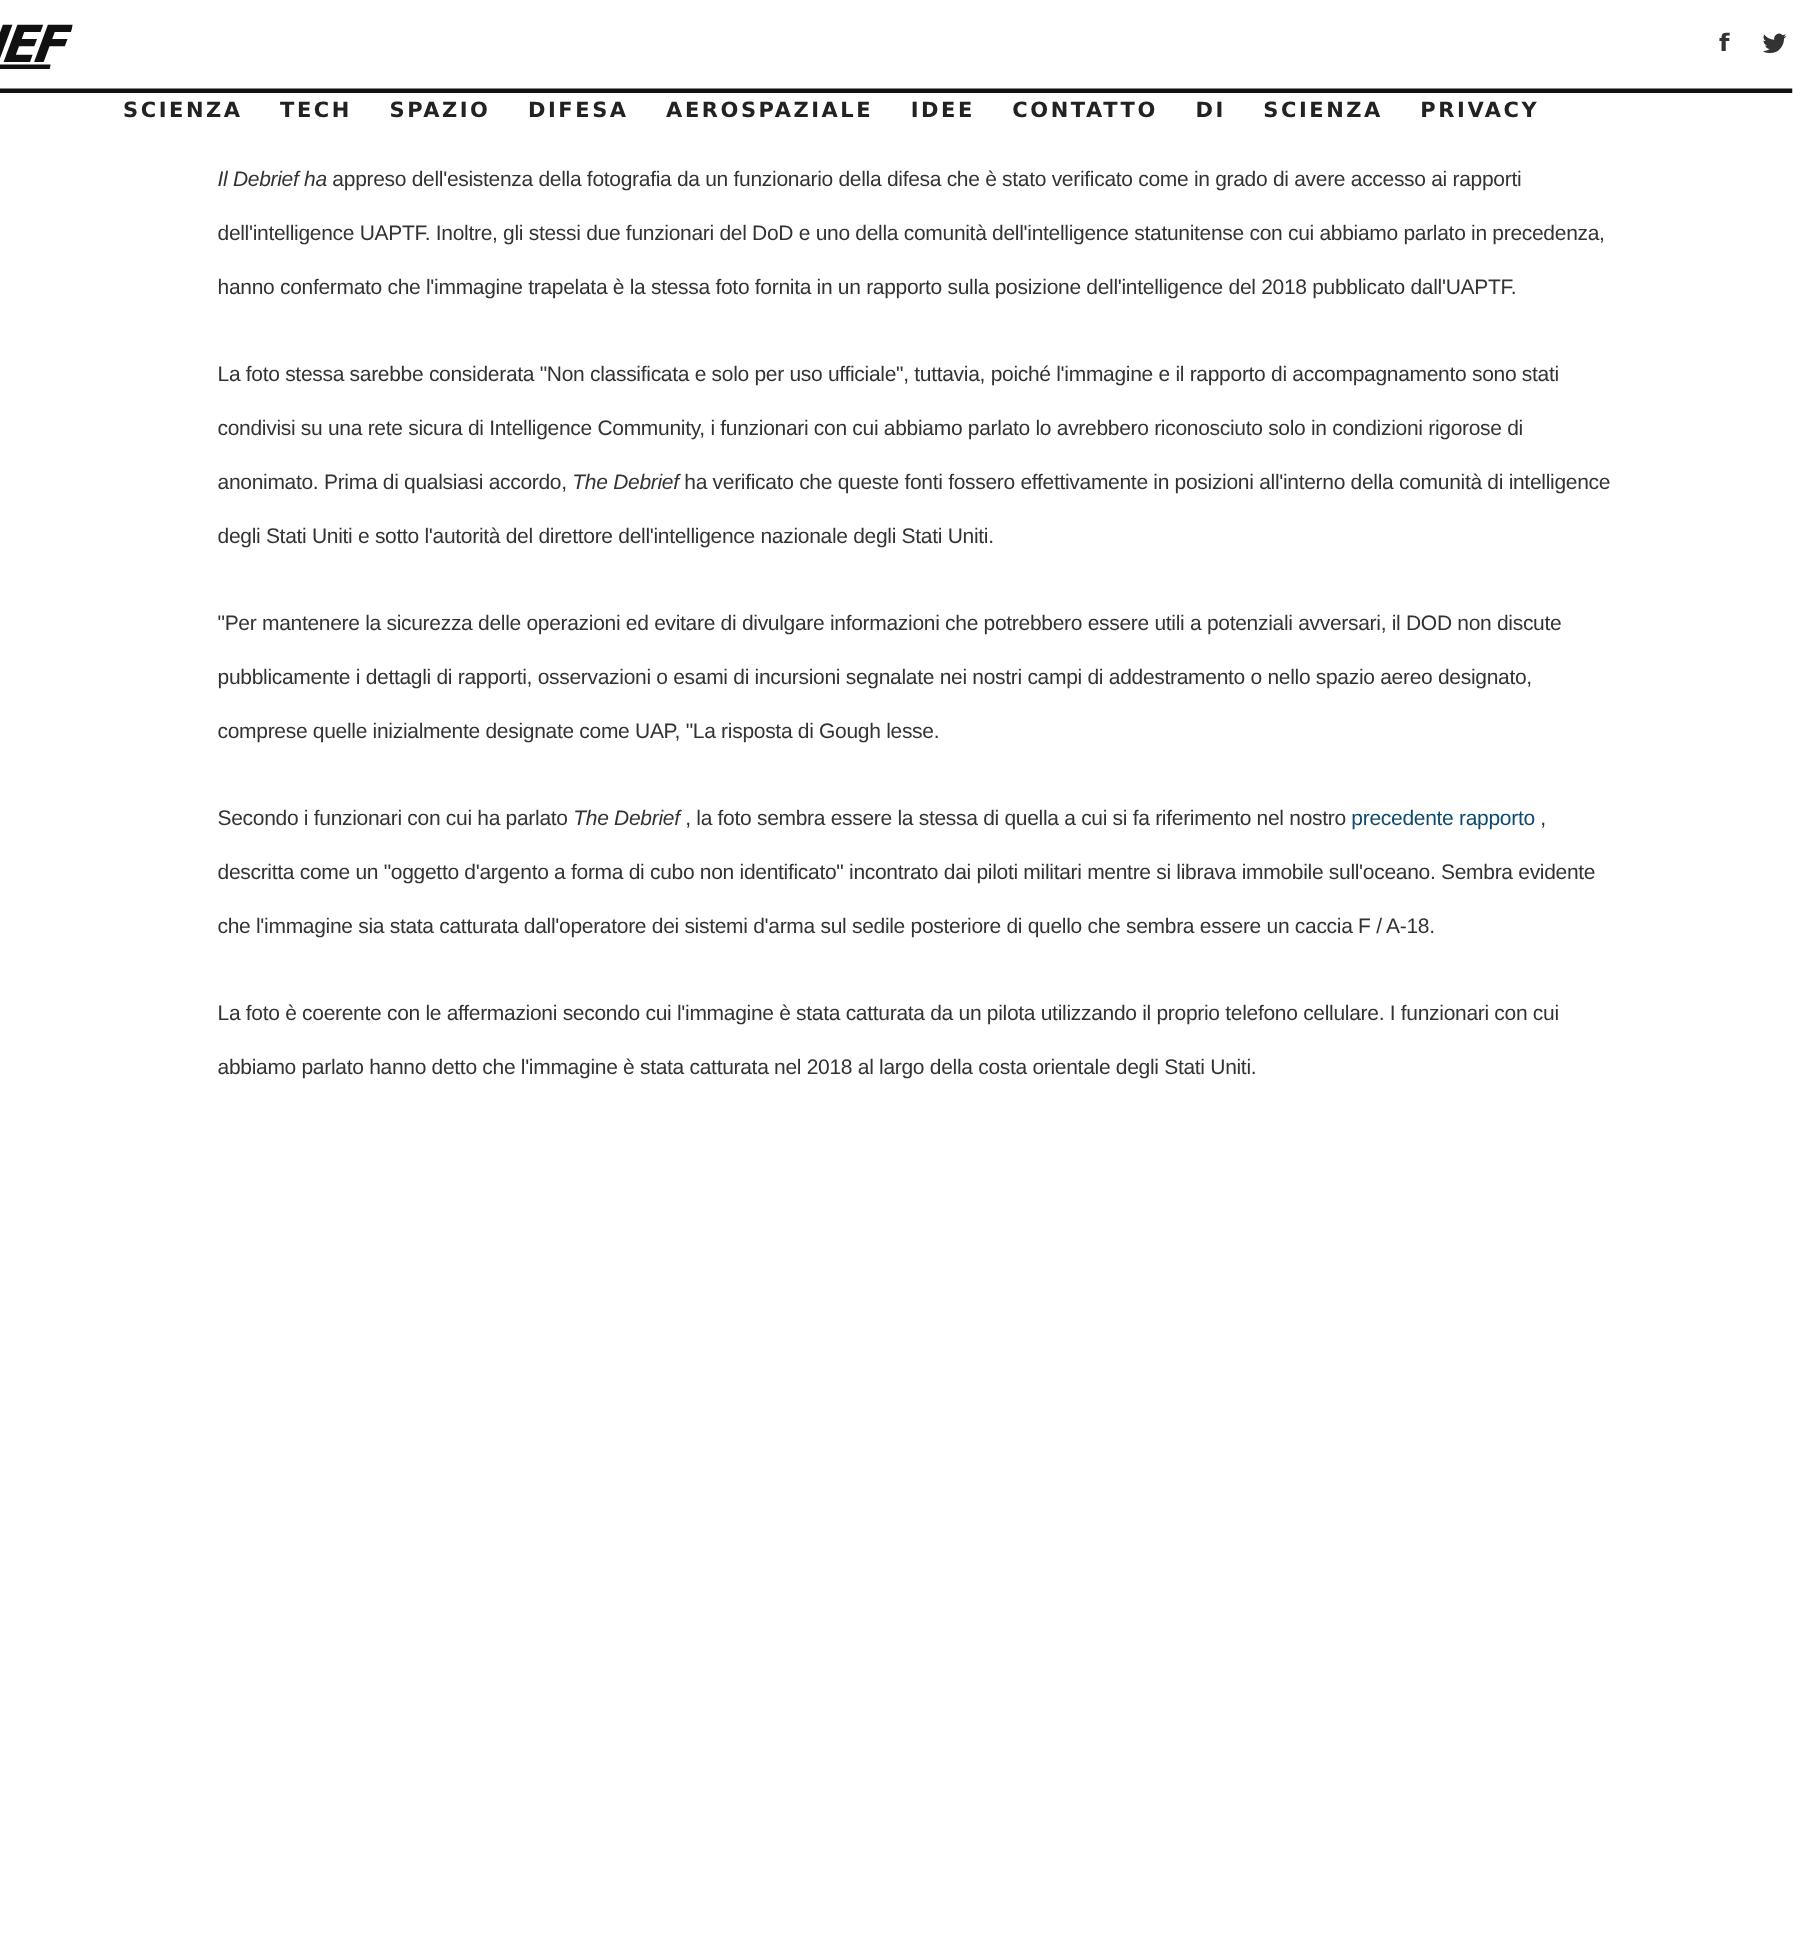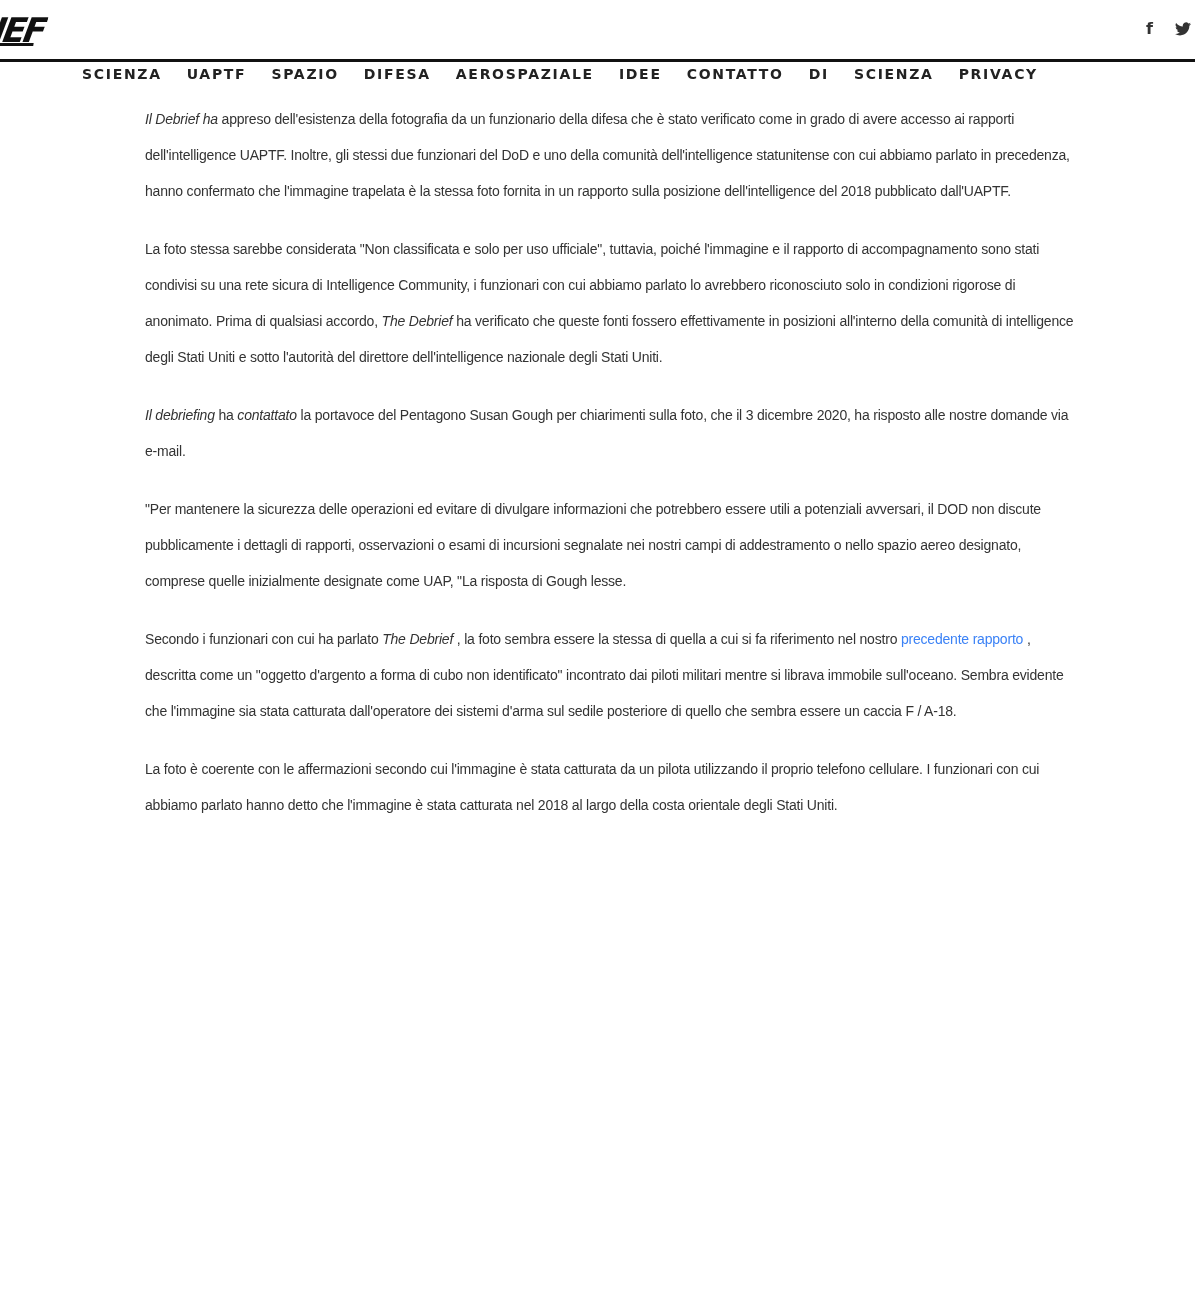--- a/index.html
+++ b/index.html
@@ -31,30 +31,30 @@
   }
   .social .tw { font-size: 15px; }
 
   .article {
     position: absolute; left: 145px; top: 101px; width: 935px;
     font-family: "Liberation Sans", sans-serif; font-size: 14px; line-height: 36px;
     color: #333333; letter-spacing: -0.2px;
   }
   .article p { margin-bottom: 22px; }
   .article em { font-style: italic; }
-  .article a { color: #3b82f6; text-decoration: none; }
+  .article a { color: #0c4a6e; text-decoration: none; }
 </style>
 </head>
 <body>
 
 <header class="header">
   <a class="logo">IEF</a>
   <nav class="nav">
     <a>SCIENZA</a>
-    <a>UAPTF</a>
+    <a>TECH</a>
     <a>SPAZIO</a>
     <a>DIFESA</a>
     <a>AEROSPAZIALE</a>
     <a>IDEE</a>
     <a>CONTATTO</a>
     <a>DI</a>
     <a>SCIENZA</a>
     <a>PRIVACY</a>
   </nav>
   <div class="social">
@@ -68,23 +68,20 @@
 </header>
 
 <article class="article">
   <p>
     <em>Il Debrief ha</em><span> appreso dell'esistenza della fotografia da un funzionario della difesa che è stato verificato come in grado di avere accesso ai rapporti dell'intelligence UAPTF. Inoltre, gli stessi due funzionari del DoD e uno della comunità dell'intelligence statunitense con cui abbiamo parlato in precedenza, hanno confermato che l'immagine trapelata è la stessa foto fornita in un rapporto sulla posizione dell'intelligence del 2018 pubblicato dall'UAPTF.</span>
   </p>
   <p>
     <span>La foto stessa sarebbe considerata "Non classificata e solo per uso ufficiale", tuttavia, poiché l'immagine e il rapporto di accompagnamento sono stati condivisi su una rete sicura di Intelligence Community, i funzionari con cui abbiamo parlato lo avrebbero riconosciuto solo in condizioni rigorose di anonimato. Prima di qualsiasi accordo, </span><em>The Debrief</em><span> ha verificato che queste fonti fossero effettivamente in posizioni all'interno della comunità di intelligence degli Stati Uniti e sotto l'autorità del direttore dell'intelligence nazionale degli Stati Uniti.</span>
   </p>
   <p>
-    <em>Il debriefing</em><span> ha </span><em>contattato</em><span> la portavoce del Pentagono Susan Gough per chiarimenti sulla foto, che il 3 dicembre 2020, ha risposto alle nostre domande via e-mail.</span>
-  </p>
-  <p>
     <span>"Per mantenere la sicurezza delle operazioni ed evitare di divulgare informazioni che potrebbero essere utili a potenziali avversari, il DOD non discute pubblicamente i dettagli di rapporti, osservazioni o esami di incursioni segnalate nei nostri campi di addestramento o nello spazio aereo designato, comprese quelle inizialmente designate come UAP, "La risposta di Gough lesse.</span>
   </p>
   <p>
     <span>Secondo i funzionari con cui ha parlato </span><em>The Debrief</em><span> , la foto sembra essere la stessa di quella a cui si fa riferimento nel nostro  </span><a>precedente rapporto</a><span> , descritta come un "oggetto d'argento a forma di cubo non identificato" incontrato dai piloti militari mentre si librava immobile sull'oceano. Sembra evidente che l'immagine sia stata catturata dall'operatore dei sistemi d'arma sul sedile posteriore di quello che sembra essere un caccia F / A-18.</span>
   </p>
   <p>
     <span>La foto è coerente con le affermazioni secondo cui l'immagine è stata catturata da un pilota utilizzando il proprio telefono cellulare. I funzionari con cui abbiamo parlato hanno detto che l'immagine è stata catturata nel 2018 al largo della costa orientale degli Stati Uniti.</span>
   </p>
 </article>
 

